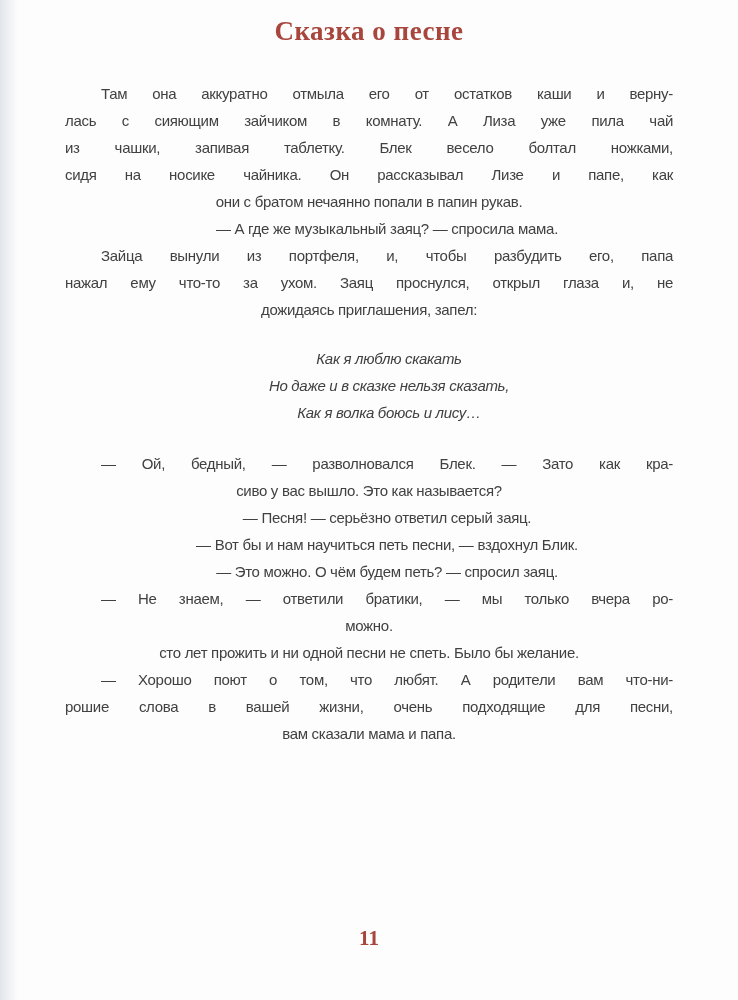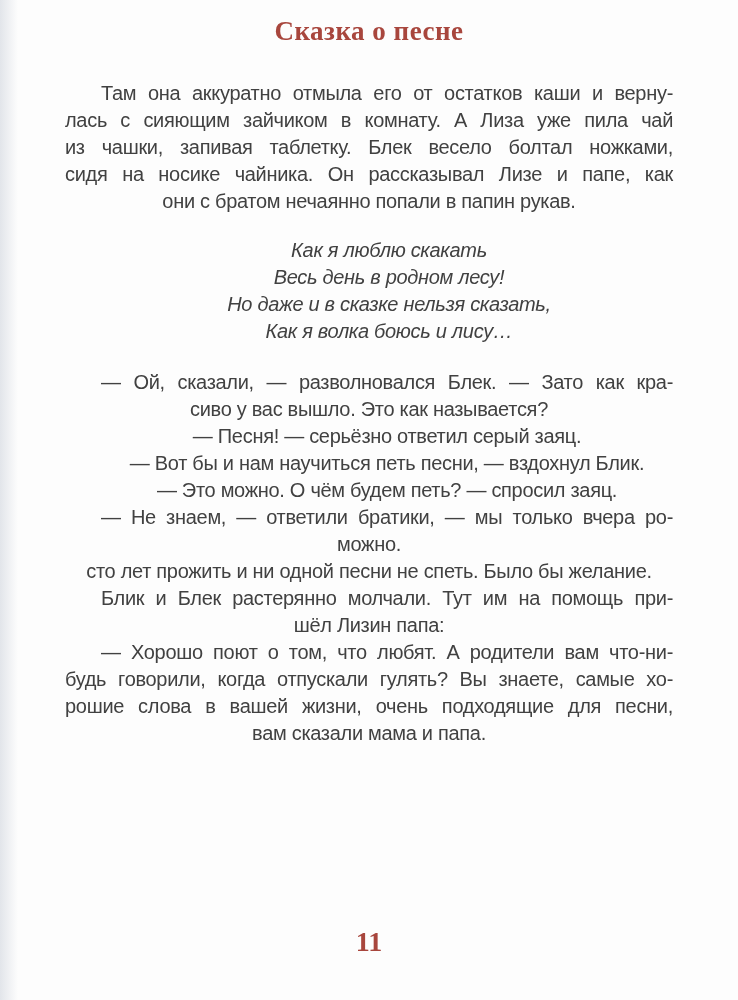--- a/index.html
+++ b/index.html
@@ -32,21 +32,21 @@
     font-weight: bold;
     font-size: 27px;
     letter-spacing: 0.5px;
     color: var(--accent);
   }
   .body {
     position: absolute;
     left: 65px;
     top: 80px;
     width: 608px;
-    font-size: 20px;
+    font-size: 15px;
     letter-spacing: -0.3px;
     color: var(--body-text);
   }
   .line {
     line-height: 27px;
     min-height: 27px;
     text-align: center;
   }
   .line.fill {
     text-align: justify;
@@ -56,69 +56,71 @@
   .block.verse {
     margin: 22px 0 24px 40px;
     font-style: italic;
   }
   .footer {
     position: absolute;
     top: 926px; left: 0; right: 0;
     text-align: center;
     font-family: "Liberation Serif", serif;
     font-weight: bold;
-    font-size: 28px;
+    font-size: 21px;
     color: var(--accent);
   }
 </style>
 </head>
 <body>
 
 <div class="page">
   <div class="left-edge"></div>
   <div class="title">Сказка о песне</div>
   <div class="body">
       <div class="block prose">
         <div class="line indent fill">Там она аккуратно отмыла его от остатков каши и верну-</div>
         <div class="line fill">лась с сияющим зайчиком в комнату. А Лиза уже пила чай</div>
         <div class="line fill">из чашки, запивая таблетку. Блек весело болтал ножками,</div>
         <div class="line fill">сидя на носике чайника. Он рассказывал Лизе и папе, как</div>
         <div class="line">они с братом нечаянно попали в папин рукав.</div>
       </div>
+      <div class="block prose">
+        <div class="line indent">— А где же музыкальный заяц? — спросила мама.</div>
+      </div>
+      <div class="block prose">
+        <div class="line indent fill">Зайца вынули из портфеля, и, чтобы разбудить его, папа</div>
+        <div class="line fill">нажал ему что-то за ухом. Заяц проснулся, открыл глаза и, не</div>
+        <div class="line">дожидаясь приглашения, запел:</div>
+      </div>
       <div class="block verse">
         <div class="line">Как я люблю скакать</div>
-        <div class="line">Весь день в родном лесу!</div>
         <div class="line">Но даже и в сказке нельзя сказать,</div>
         <div class="line">Как я волка боюсь и лису…</div>
       </div>
       <div class="block prose">
-        <div class="line indent fill">— Ой, сказали, — разволновался Блек. — Зато как кра-</div>
+        <div class="line indent fill">— Ой, бедный, — разволновался Блек. — Зато как кра-</div>
         <div class="line">сиво у вас вышло. Это как называется?</div>
       </div>
       <div class="block prose">
         <div class="line indent">— Песня! — серьёзно ответил серый заяц.</div>
       </div>
       <div class="block prose">
         <div class="line indent">— Вот бы и нам научиться петь песни, — вздохнул Блик.</div>
       </div>
       <div class="block prose">
         <div class="line indent">— Это можно. О чём будем петь? — спросил заяц.</div>
       </div>
       <div class="block prose">
         <div class="line indent fill">— Не знаем, — ответили братики, — мы только вчера ро-</div>
         <div class="line">можно.</div>
       </div>
       <div class="block prose">
         <div class="line">сто лет прожить и ни одной песни не спеть. Было бы желание.</div>
       </div>
       <div class="block prose">
-        <div class="line indent fill">Блик и Блек растерянно молчали. Тут им на помощь при-</div>
-        <div class="line">шёл Лизин папа:</div>
-      </div>
-      <div class="block prose">
         <div class="line indent fill">— Хорошо поют о том, что любят. А родители вам что-ни-</div>
-        <div class="line fill">будь говорили, когда отпускали гулять? Вы знаете, самые хо-</div>
         <div class="line fill">рошие слова в вашей жизни, очень подходящие для песни,</div>
         <div class="line">вам сказали мама и папа.</div>
       </div>
     </div>
   <div class="footer">11</div>
 </div>
 
 </body></html>

